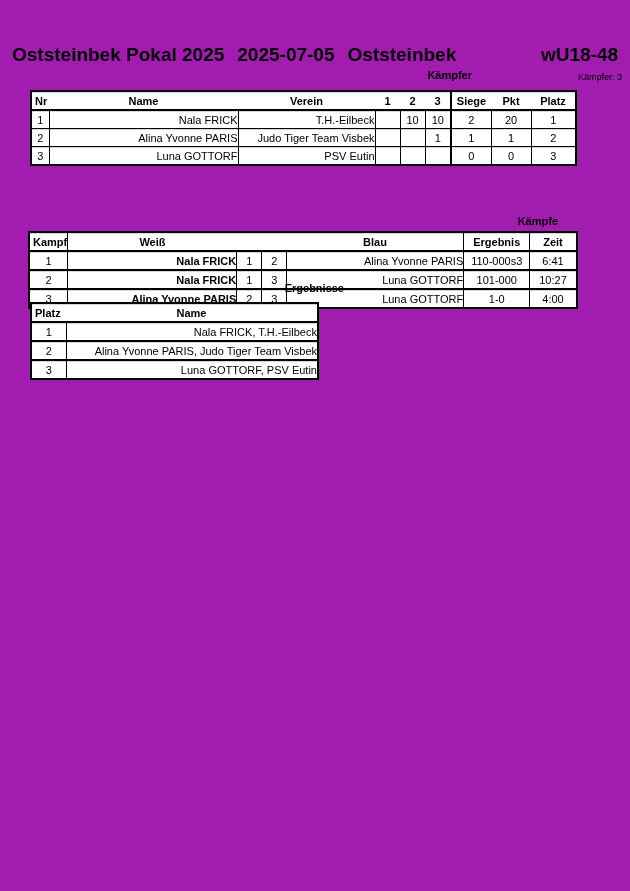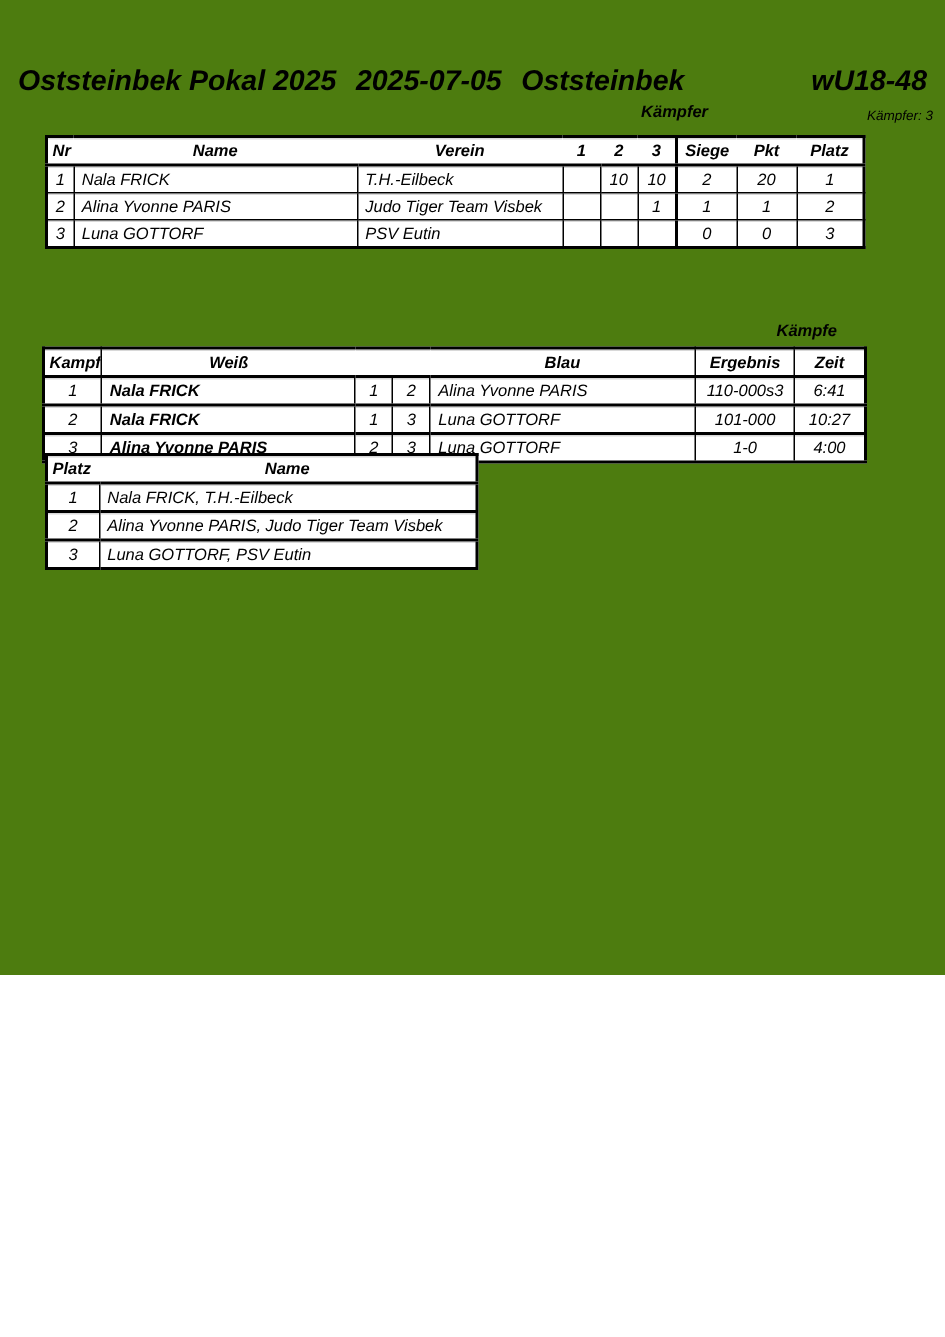--- a/index.html
+++ b/index.html
@@ -2,21 +2,21 @@
 <html><head>
 <meta charset="utf-8">
 <style>
   html, body { margin: 0; padding: 0; }
   body {
     width: 630px; height: 891px;
     background: #ffffff;
     font-family: "Liberation Sans", sans-serif;
     color: #000;
   }
-  .page { position: relative; width: 630px; height: 650px; overflow: hidden; background: #4d7c0f; font-style: italic; }
+  .page { position: relative; width: 630px; height: 891px; overflow: hidden; background: #a21caf; }
 
   
   .title-row {
     position: absolute; top: 44px; left: 12px; right: 12px;
     display: flex; justify-content: space-between; align-items: baseline;
     font-weight: bold; font-size: 19px; white-space: nowrap;
   }
   .title-left { display: flex; gap: 13px; }
 
   .section-label {
@@ -36,21 +36,21 @@
     font-size: 11px; background: #fff;
     border: 2px solid #000;
   }
   th, td {
     height: 17px; padding: 0;
     overflow: hidden; white-space: nowrap;
     vertical-align: middle;
     box-shadow: inset 0 1px 0 #d8d8d8;
   }
   th { font-weight: bold; text-align: center; border: none; border-bottom: 2px solid #000; }
-  .al { text-align: left; padding-left: 5px; }
+  .al { text-align: right; padding-left: 5px; }
   .ac { text-align: center; }
   .hl { text-align: left; padding-left: 3px; }
   .b  { font-weight: bold; }
 
   
   .t1 { top: 90px; left: 30px; }
   .t1 td { border: 1px solid #000; }
   .t1 .group-l { border-left: 2px solid #000; }
 
   
@@ -184,20 +184,21 @@
       <td class="al b">Alina Yvonne PARIS</td>
       <td class="ac">2</td>
       <td class="ac">3</td>
       <td class="al">Luna GOTTORF</td>
       <td class="ac">1-0</td>
       <td class="ac">4:00</td>
     </tr>
   </tbody>
     </table>
 
+  <div class="section-label" id="lbl-ergebnisse">Ergebnisse</div>
 
   <table class="t3">
     <colgroup>
       <col style="width:35px">
         <col style="width:252px">
     </colgroup>
     <tbody>
         <tr>
       <th class="hl">Platz</th>
       <th>Name</th>

